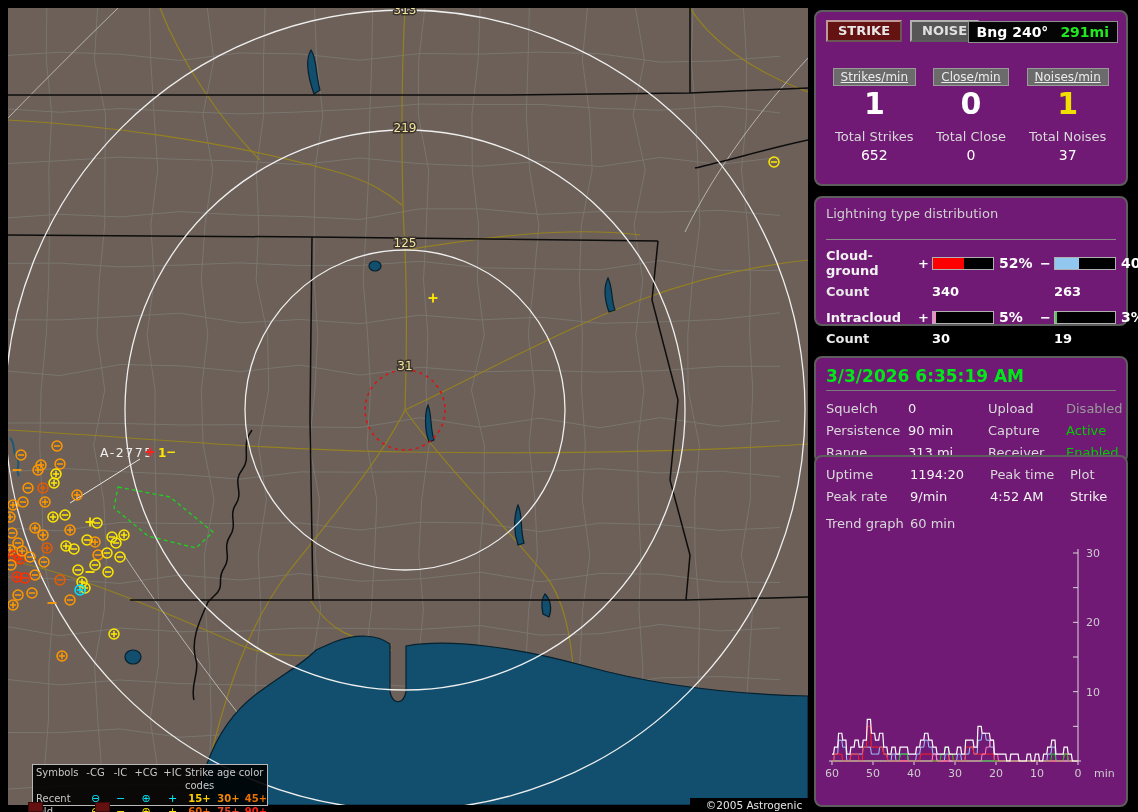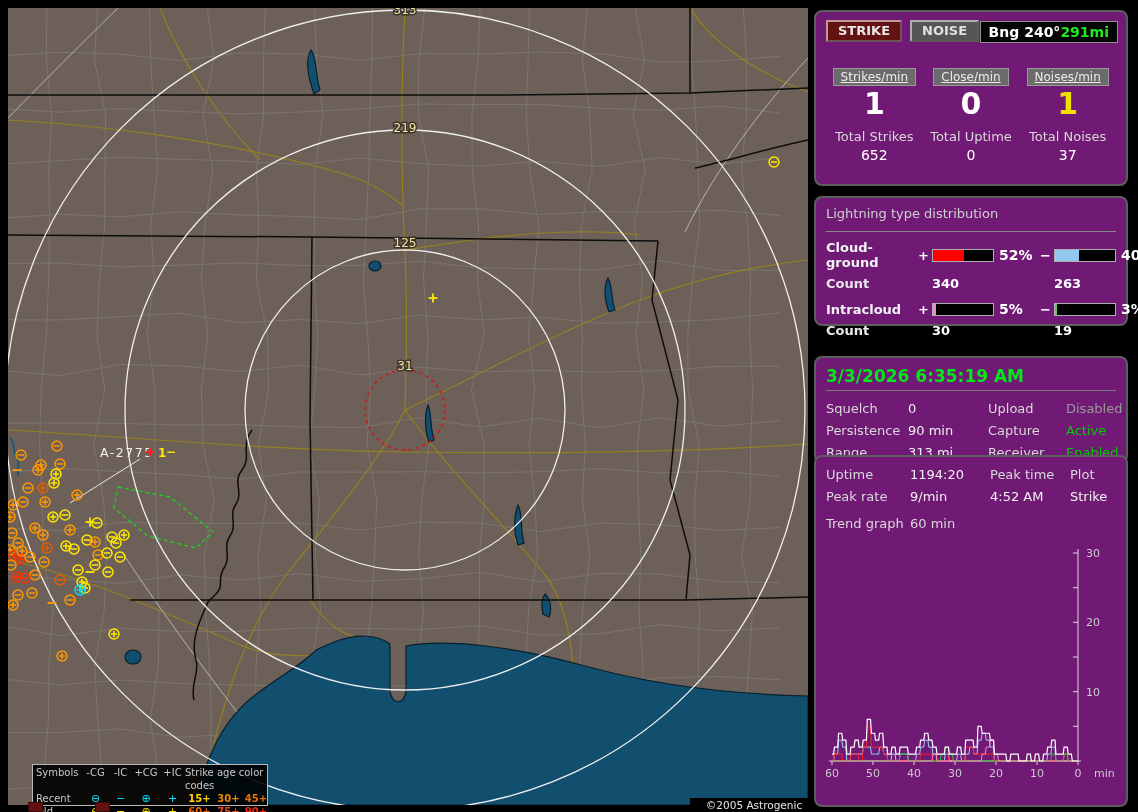--- a/index.html
+++ b/index.html
@@ -25,28 +25,28 @@
   #box-dist{top:196px;height:130px;}
   #box-clock{top:356px;height:108px;}
   #box-trend{top:455px;height:352px;}
   .btnrow{display:flex;gap:8px;align-items:flex-start;}
   .mode-btn{font-family:"DejaVu Sans",sans-serif;font-weight:bold;font-size:13px;color:#e8e8e8;
             padding:1px 10px 2px;cursor:pointer;}
   .mode-btn.strike{background:#641212;border:2px outset #c09898;}
   .mode-btn.noise{background:#565656;border:2px outset #b0b0b0;color:#e0e0e0;}
   .bng{position:absolute;right:8px;top:9px;background:#050505;border:1px solid #909090;
        padding:2px 8px;font-size:14px;font-weight:bold;color:#fff;}
-  .bng .mi{}
+  .bng .mi{margin-left:12px;}
   .rates{display:grid;grid-template-columns:1fr 1fr 1fr;margin-top:24px;text-align:center;}
   .chip{display:inline-block;background:#6b6b6b;border:1px solid #9a9a9a;color:#ececec;
         font-size:12px;padding:1px 7px;text-decoration:underline;}
   .bignum{font-size:30px;font-weight:bold;margin-top:2px;line-height:32px;}
   .tot-l{font-size:13px;color:#d8d8d8;margin-top:9px;}
   .tot-v{font-size:14px;color:#fff;margin-top:3px;}
-  .dist-title{font-size:13px;color:#cfcfcf;border-bottom:1px solid #888;padding-bottom:10px;}
+  .dist-title{font-size:13px;color:#cfcfcf;border-bottom:1px solid #888;padding-bottom:18px;}
   .dist-grid{display:grid;grid-template-columns:92px 14px 62px 46px 14px 62px auto;
              align-items:center;font-size:13px;margin-top:8px;}
   .dist-grid .lbl{font-weight:bold;color:#f2f2f2;}
   .sign{color:#fff;font-weight:bold;}
   .bar{height:11px;border:1px solid #b0b0b0;background:#000;}
   .bar .fill{height:100%;}
   .pct{font-weight:bold;color:#fff;margin-left:5px;font-size:14px;}
   .cnt{font-weight:bold;color:#e8e8e8;}
   .cntv{font-weight:bold;color:#fff;}
   .date{font-size:17px;font-weight:bold;border-bottom:1px solid #7a7a7a;padding-bottom:4px;}
@@ -483,21 +483,21 @@
     <div class="rates">
       <div>
         <span class="chip">Strikes/min</span>
         <div class="bignum" style="color: rgb(255, 255, 255);">1</div>
         <div class="tot-l">Total Strikes</div>
         <div class="tot-v">652</div>
       </div>
       <div>
         <span class="chip">Close/min</span>
         <div class="bignum" style="color: rgb(255, 255, 255);">0</div>
-        <div class="tot-l">Total Uptime</div>
+        <div class="tot-l">Total Close</div>
         <div class="tot-v">0</div>
       </div>
       <div>
         <span class="chip">Noises/min</span>
         <div class="bignum" style="color: rgb(240, 224, 0);">1</div>
         <div class="tot-l">Total Noises</div>
         <div class="tot-v">37</div>
       </div>
     </div>
   </div>

